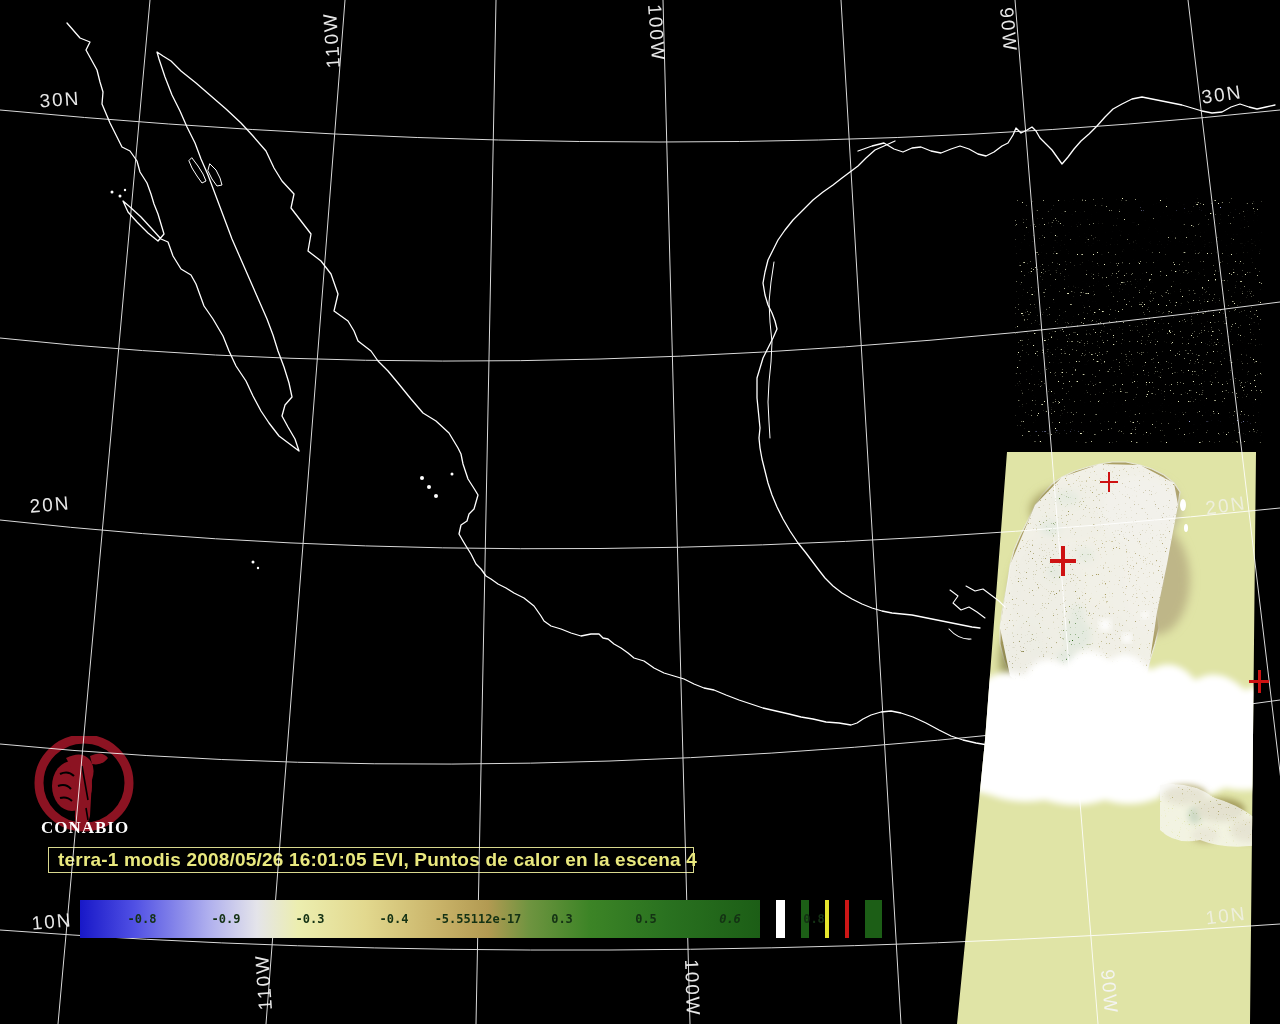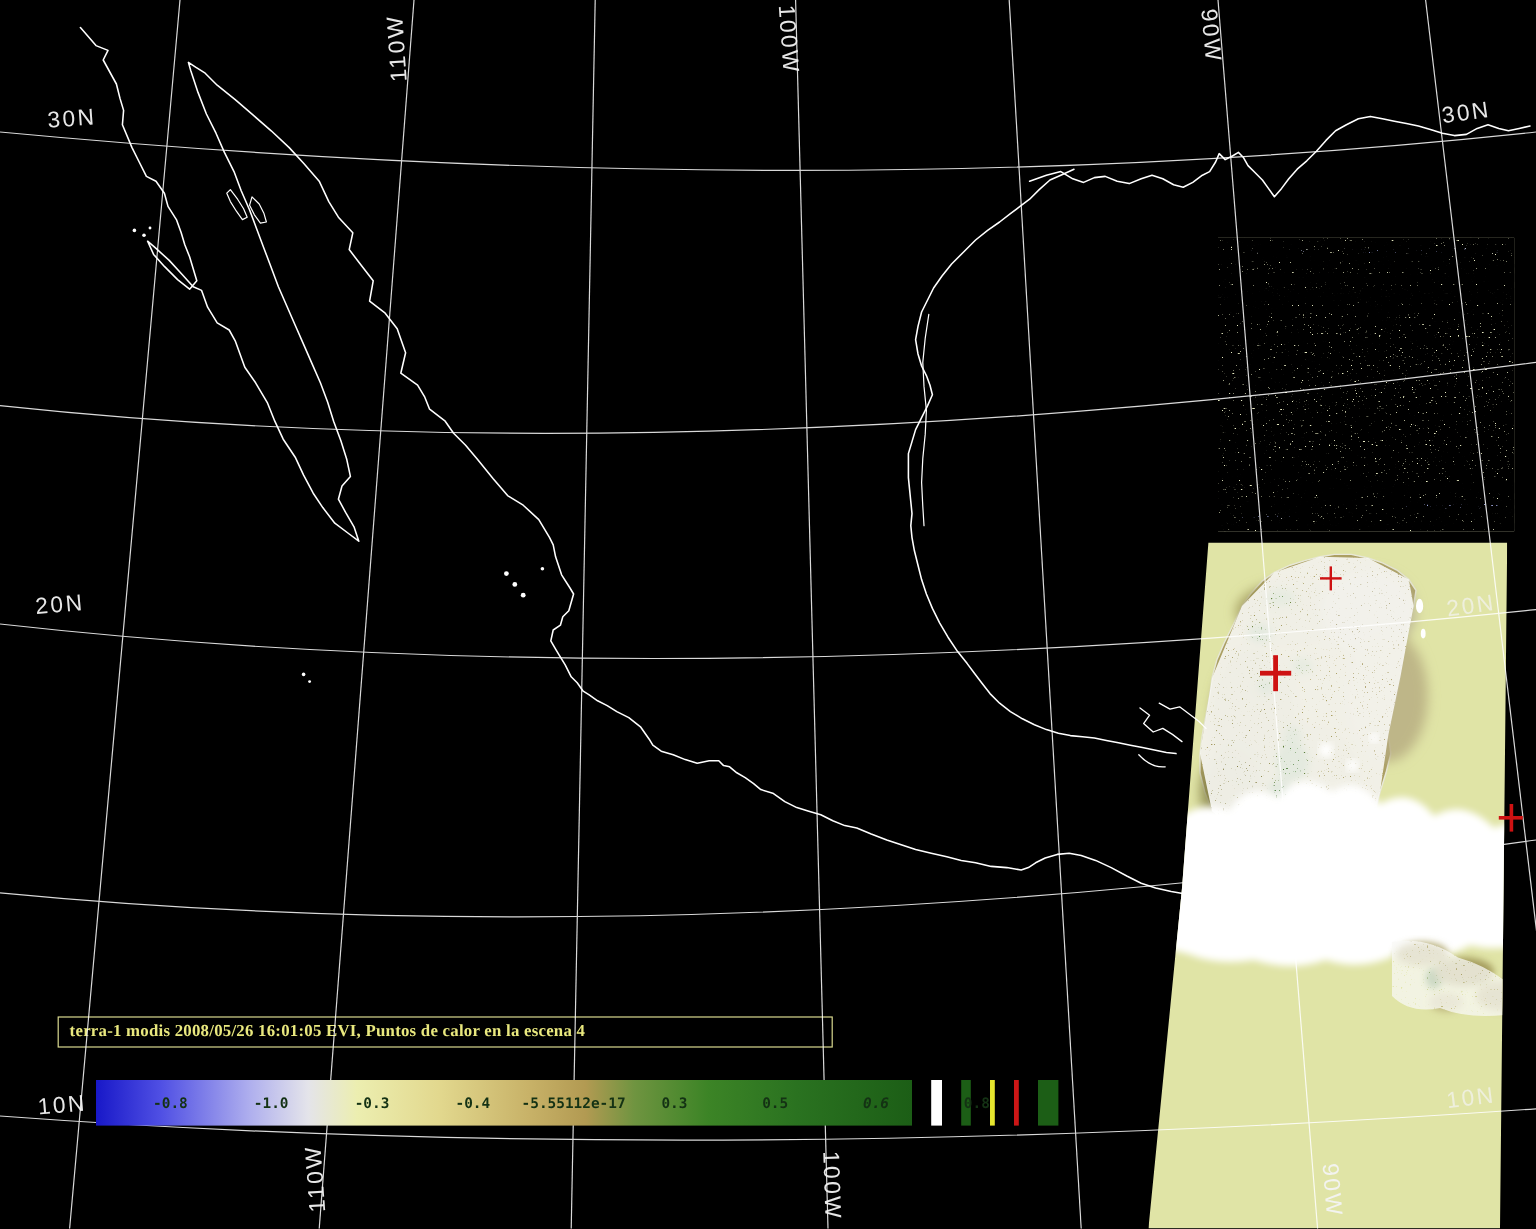--- a/index.html
+++ b/index.html
@@ -5,21 +5,21 @@
   html,body{margin:0;padding:0;background:#000;}
   #screen{position:relative;width:1280px;height:1024px;background:#000;overflow:hidden;
           font-family:"Liberation Sans",sans-serif;}
   
   #noise-block{position:absolute;left:1015px;top:198px;width:247px;height:245px;z-index:1;}
   #swath{position:absolute;left:955px;top:450px;width:307px;height:574px;z-index:1;
          clip-path:polygon(52px 2px,301px 2px,295px 574px,2px 574px,30px 290px);}
   
   #title-box{position:absolute;left:48px;top:847px;width:644px;height:24px;z-index:2;
              border:1px solid #d9d98f;background:rgba(0,0,0,.55);display:flex;align-items:center;}
-  #title-box span{font-family:Liberation Serif, serif;font-weight:bold;font-size:14px;
+  #title-box span{font-family:Liberation Sans, sans-serif;font-weight:bold;font-size:19px;
                   color:#e9e87e;padding-left:9px;letter-spacing:.2px;white-space:nowrap;}
   
   #logo{position:absolute;left:30px;top:736px;width:110px;height:108px;z-index:2;}
   #logo-text{position:absolute;left:0;top:82px;width:110px;text-align:center;
              font-family:"Liberation Serif",serif;font-weight:bold;font-size:17px;
              color:#fff;letter-spacing:1px;}
   
   #map-svg{position:absolute;left:0;top:0;z-index:3;}
   
   #colorbar{position:absolute;left:80px;top:900px;width:802px;height:38px;z-index:4;display:flex;gap:16px;}
@@ -149,20 +149,31 @@
         <ellipse cx="250" cy="385" rx="14" ry="8" fill="#b7ad75" opacity=".8"></ellipse>
       </g>
       <path d="M205,335 Q235,330 260,348 Q285,355 305,372 L305,395 Q270,400 245,390 Q220,395 205,380 Z" fill="#000" filter="url(#lspk)" opacity=".75"></path>
     </svg>
   </div>
 
   <div id="title-box">
     <span>terra-1 modis 2008/05/26 16:01:05 EVI, Puntos de calor en la escena 4</span>
   </div>
 
+  <div id="logo">
+    <svg width="110" height="100" xmlns="http://www.w3.org/2000/svg">
+      <ellipse cx="54" cy="47" rx="45" ry="44" fill="none" stroke="#8c1322" stroke-width="9"></ellipse>
+      <ellipse cx="42" cy="50" rx="20" ry="25" fill="#8c1322"></ellipse>
+      <path d="M36,22 Q52,14 60,24 Q66,32 62,44 L60,80 Q58,90 51,91 Q44,88 45,78 L46,46 Q42,32 36,22 Z" fill="#8c1322"></path>
+      <path d="M60,20 Q72,14 78,22 Q72,30 62,28 Z" fill="#8c1322"></path>
+      <path d="M30,38 q8,-4 14,2 M28,50 q8,-3 13,3 M30,62 q7,-2 12,3" stroke="#000" stroke-width="2" fill="none"></path>
+      <path d="M52,30 l6,34 M56,72 l2,12" stroke="#000" stroke-width="1.6"></path>
+    </svg>
+    <div id="logo-text">CONABIO</div>
+  </div>
 
   <svg id="map-svg" width="1280" height="1024" xmlns="http://www.w3.org/2000/svg">
 
     <g stroke="#ffffff" stroke-width="1" fill="none" opacity=".85">
       <path d="M0,110 Q680,174 1280,110"></path>
       <path d="M0,338 Q560,398 1280,302"></path>
       <path d="M0,520 Q560,583 1280,508"></path>
       <path d="M0,744 Q580,800 1280,700"></path>
       <path d="M0,930 Q580,973 1280,924"></path>
       <path d="M150,0 L58,1024"></path>
@@ -198,21 +209,21 @@
 
   <div id="colorbar">
     <div id="cbar-grad"></div>
     <div class="flag-stripe" style="width:10px;background:#ffffff"></div>
     <div class="flag-stripe" style="width:9px;background:#1c5e16"></div>
     <div class="flag-stripe" style="width:5px;background:#e6e62e"></div>
     <div class="flag-stripe" style="width:4px;background:#cc1616"></div>
     <div class="flag-stripe" style="width:19px;background:#1c5e16"></div>
     <div id="cbar-ticks">
         <span class="cbar-tick" style="left: 62px;">-0.8</span>
-        <span class="cbar-tick" style="left: 146px;">-1.0</span>
+        <span class="cbar-tick" style="left: 146px;">-0.9</span>
         <span class="cbar-tick" style="left: 230px;">-0.3</span>
         <span class="cbar-tick" style="left: 314px;">-0.4</span>
         <span class="cbar-tick" style="left: 398px;">-5.55112e-17</span>
         <span class="cbar-tick" style="left: 482px;">0.3</span>
         <span class="cbar-tick" style="left: 566px;">0.5</span>
         <span class="cbar-tick" style="left: 650px; font-style: italic;">0.6</span>
         <span class="cbar-tick" style="left: 734px;">0.8</span>
       </div>
   </div>
 

